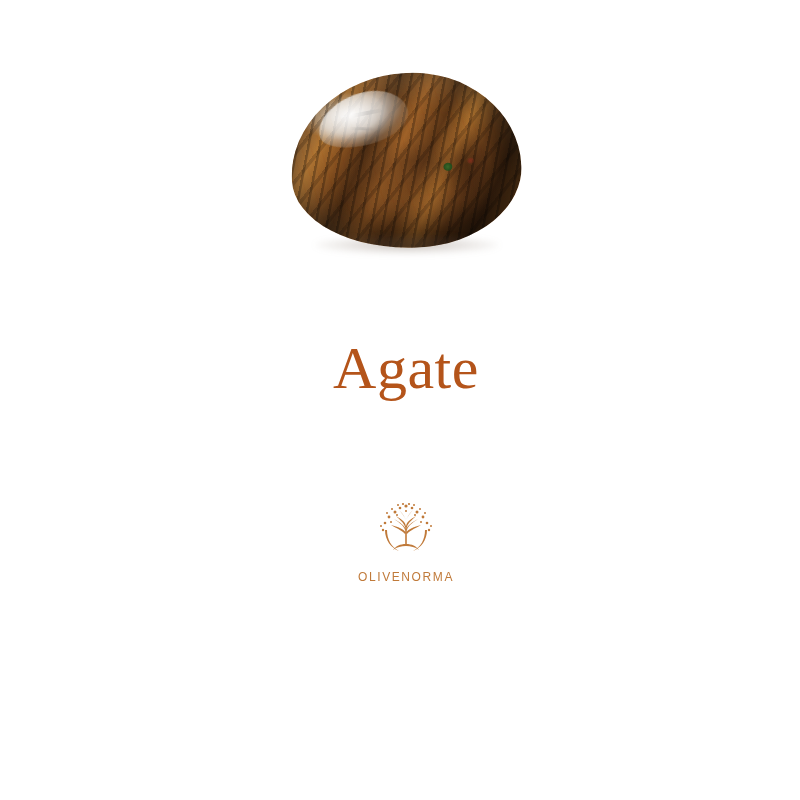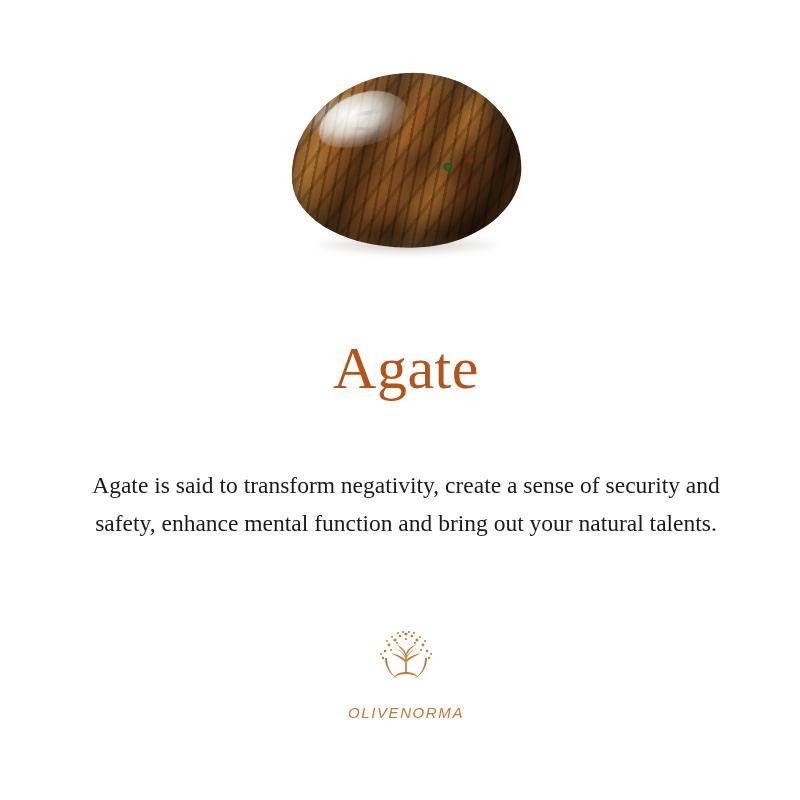--- a/index.html
+++ b/index.html
@@ -175,25 +175,24 @@
 
   
   .logo {
     margin-top: 62px;
     display: flex;
     flex-direction: column;
     align-items: center;
   }
   .logo-name {
     font-family: "Liberation Sans", sans-serif;
-    font-size: 15px;
+    font-size: 12px;
     letter-spacing: 1.6px;
     color: #c07a3a;
-    margin-top: 10px;
-    font-style: italic;
+    margin-top: 4px;
   }
 </style>
 </head>
 <body>
 
 <div class="card">
 
   <div class="stone-area">
     <div class="stone-wrap">
       <div class="stone">
@@ -202,21 +201,20 @@
         <span class="inclusion incl-green"></span>
         <span class="inclusion incl-red"></span>
       </div>
       <div class="stone-shadow"></div>
     </div>
   </div>
 
   <h1 class="title">Agate</h1>
 
 
-  <p class="desc">Agate is said to transform negativity, create a sense of security and safety, enhance mental function and bring out your natural talents.</p>
 
   <div class="logo">
     <span>
       <svg width="66" height="62" viewBox="0 0 66 62" aria-hidden="true">
         <g fill="#c07a3a">
 
           <circle cx="33" cy="6" r="1.6"></circle>
           <circle cx="27" cy="8" r="1.3"></circle>
             <circle cx="39" cy="8" r="1.3"></circle>
           <circle cx="22" cy="12" r="1.5"></circle>

